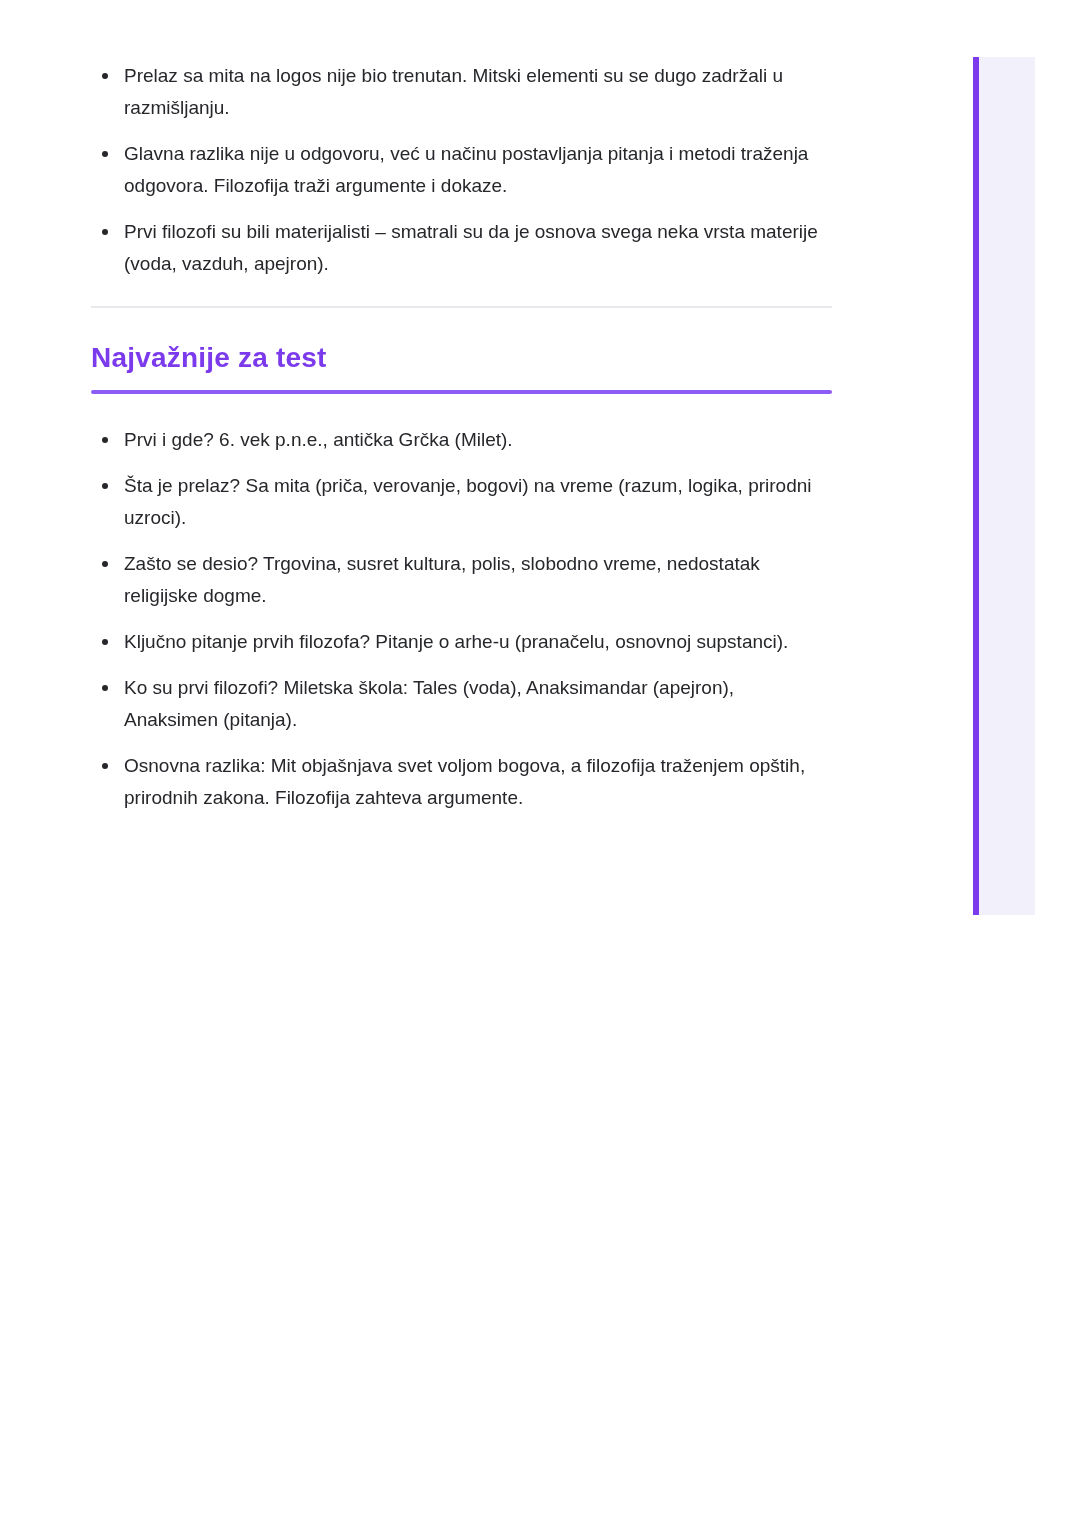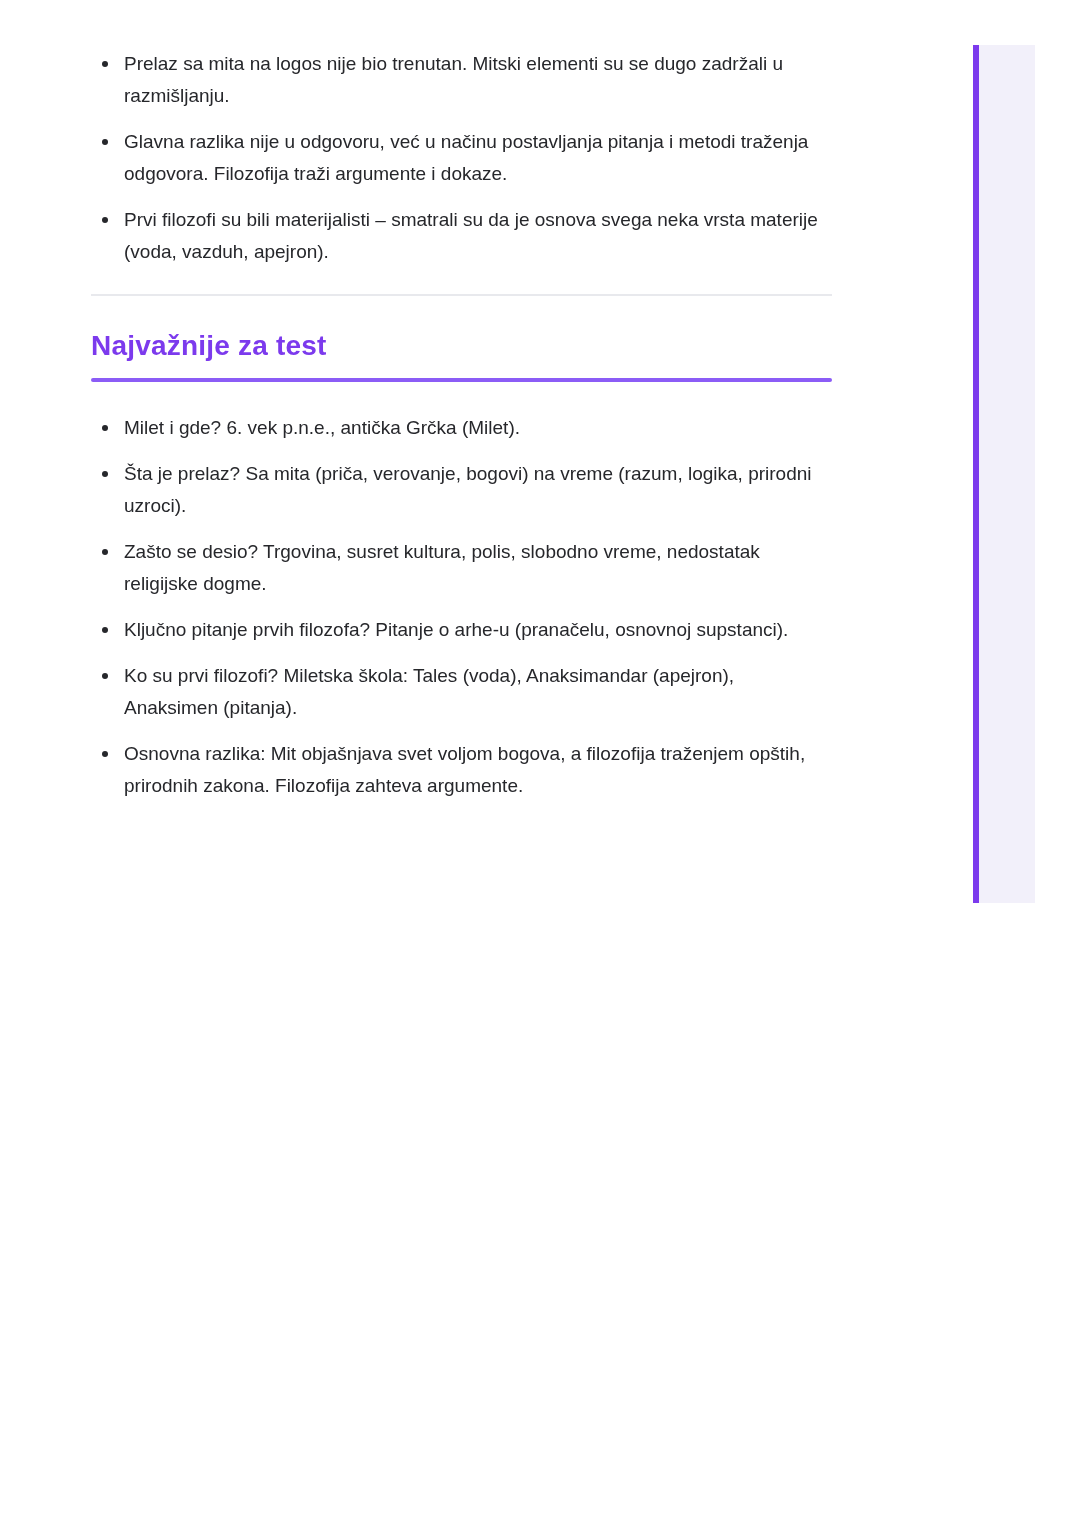--- a/index.html
+++ b/index.html
@@ -10,20 +10,21 @@
     background: #ffffff;
     font-family: "Liberation Sans", sans-serif;
     color: #26272b;
   }
   .page {
     position: relative;
     width: 1080px;
     height: 1228px;
     background: #ffffff;
     overflow: hidden;
+    margin-top: 12px;
   }
   .content {
     position: absolute;
     left: 91px;
     top: 48px;
     width: 741px;
   }
   ul.bullets {
     list-style: none;
     margin: 0;
@@ -114,21 +115,21 @@
         <li><span>Glavna razlika nije u odgovoru, već u </span><strong>načinu postavljanja pitanja</strong><span> i </span><strong>metodi traženja odgovora</strong><span>. Filozofija traži argumente i dokaze.</span></li>
         <li><span>Prvi filozofi su bili </span><strong>materijalisti</strong><span> – smatrali su da je osnova svega neka vrsta materije (voda, vazduh, apejron).</span></li>
       </ul>
 
     <hr class="divider">
 
     <h1 class="section-title">Najvažnije za test</h1>
     <div class="title-underline"></div>
 
     <ul class="bullets second">
-        <li><strong>Milet i gde?</strong><span> 6. vek p.n.e., antička Grčka (Milet).</span></li>
+        <li><strong>Prvi i gde?</strong><span> 6. vek p.n.e., antička Grčka (Milet).</span></li>
         <li><strong>Šta je prelaz?</strong><span> Sa </span><strong>mita</strong><span> (priča, verovanje, bogovi) na </span><strong>vreme</strong><span> (razum, logika, prirodni uzroci).</span></li>
         <li><strong>Zašto se desio?</strong><span> Trgovina, susret kultura, polis, slobodno vreme, nedostatak religijske dogme.</span></li>
         <li><strong>Ključno pitanje prvih filozofa?</strong><span> Pitanje o </span><strong>arhe</strong><span>-u (pranačelu, osnovnoj supstanci).</span></li>
         <li><strong>Ko su prvi filozofi?</strong><span> Miletska škola: </span><strong>Tales</strong><span> (voda), </span><strong>Anaksimandar</strong><span> (apejron), </span><strong>Anaksimen</strong><span> (pitanja).</span></li>
         <li><strong>Osnovna razlika:</strong><span> Mit objašnjava svet voljom bogova, a filozofija traženjem opštih, prirodnih zakona. Filozofija zahteva </span><strong>argumente</strong><span>.</span></li>
       </ul>
 
   </main>
 
   <footer class="footer">(c) Knowunity 2025</footer>

